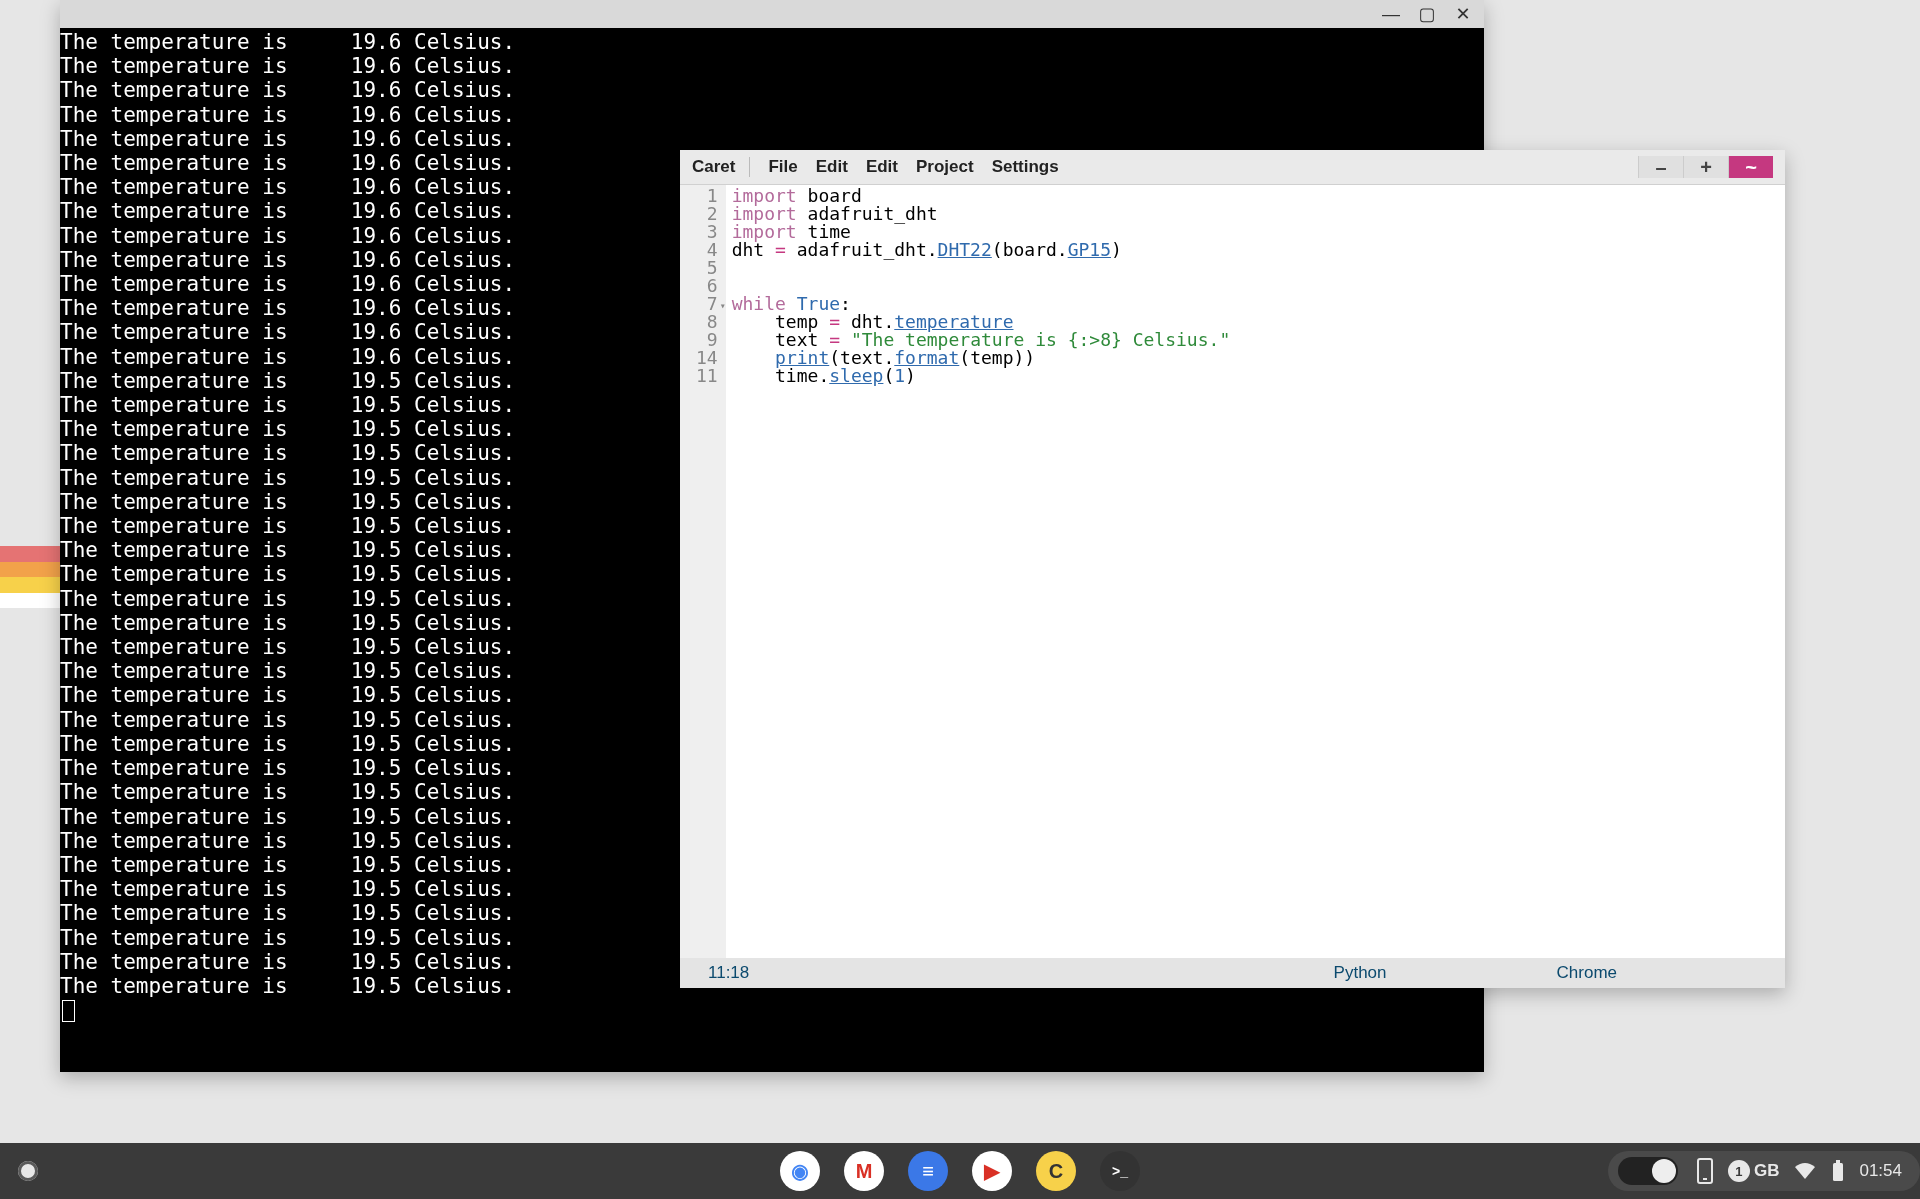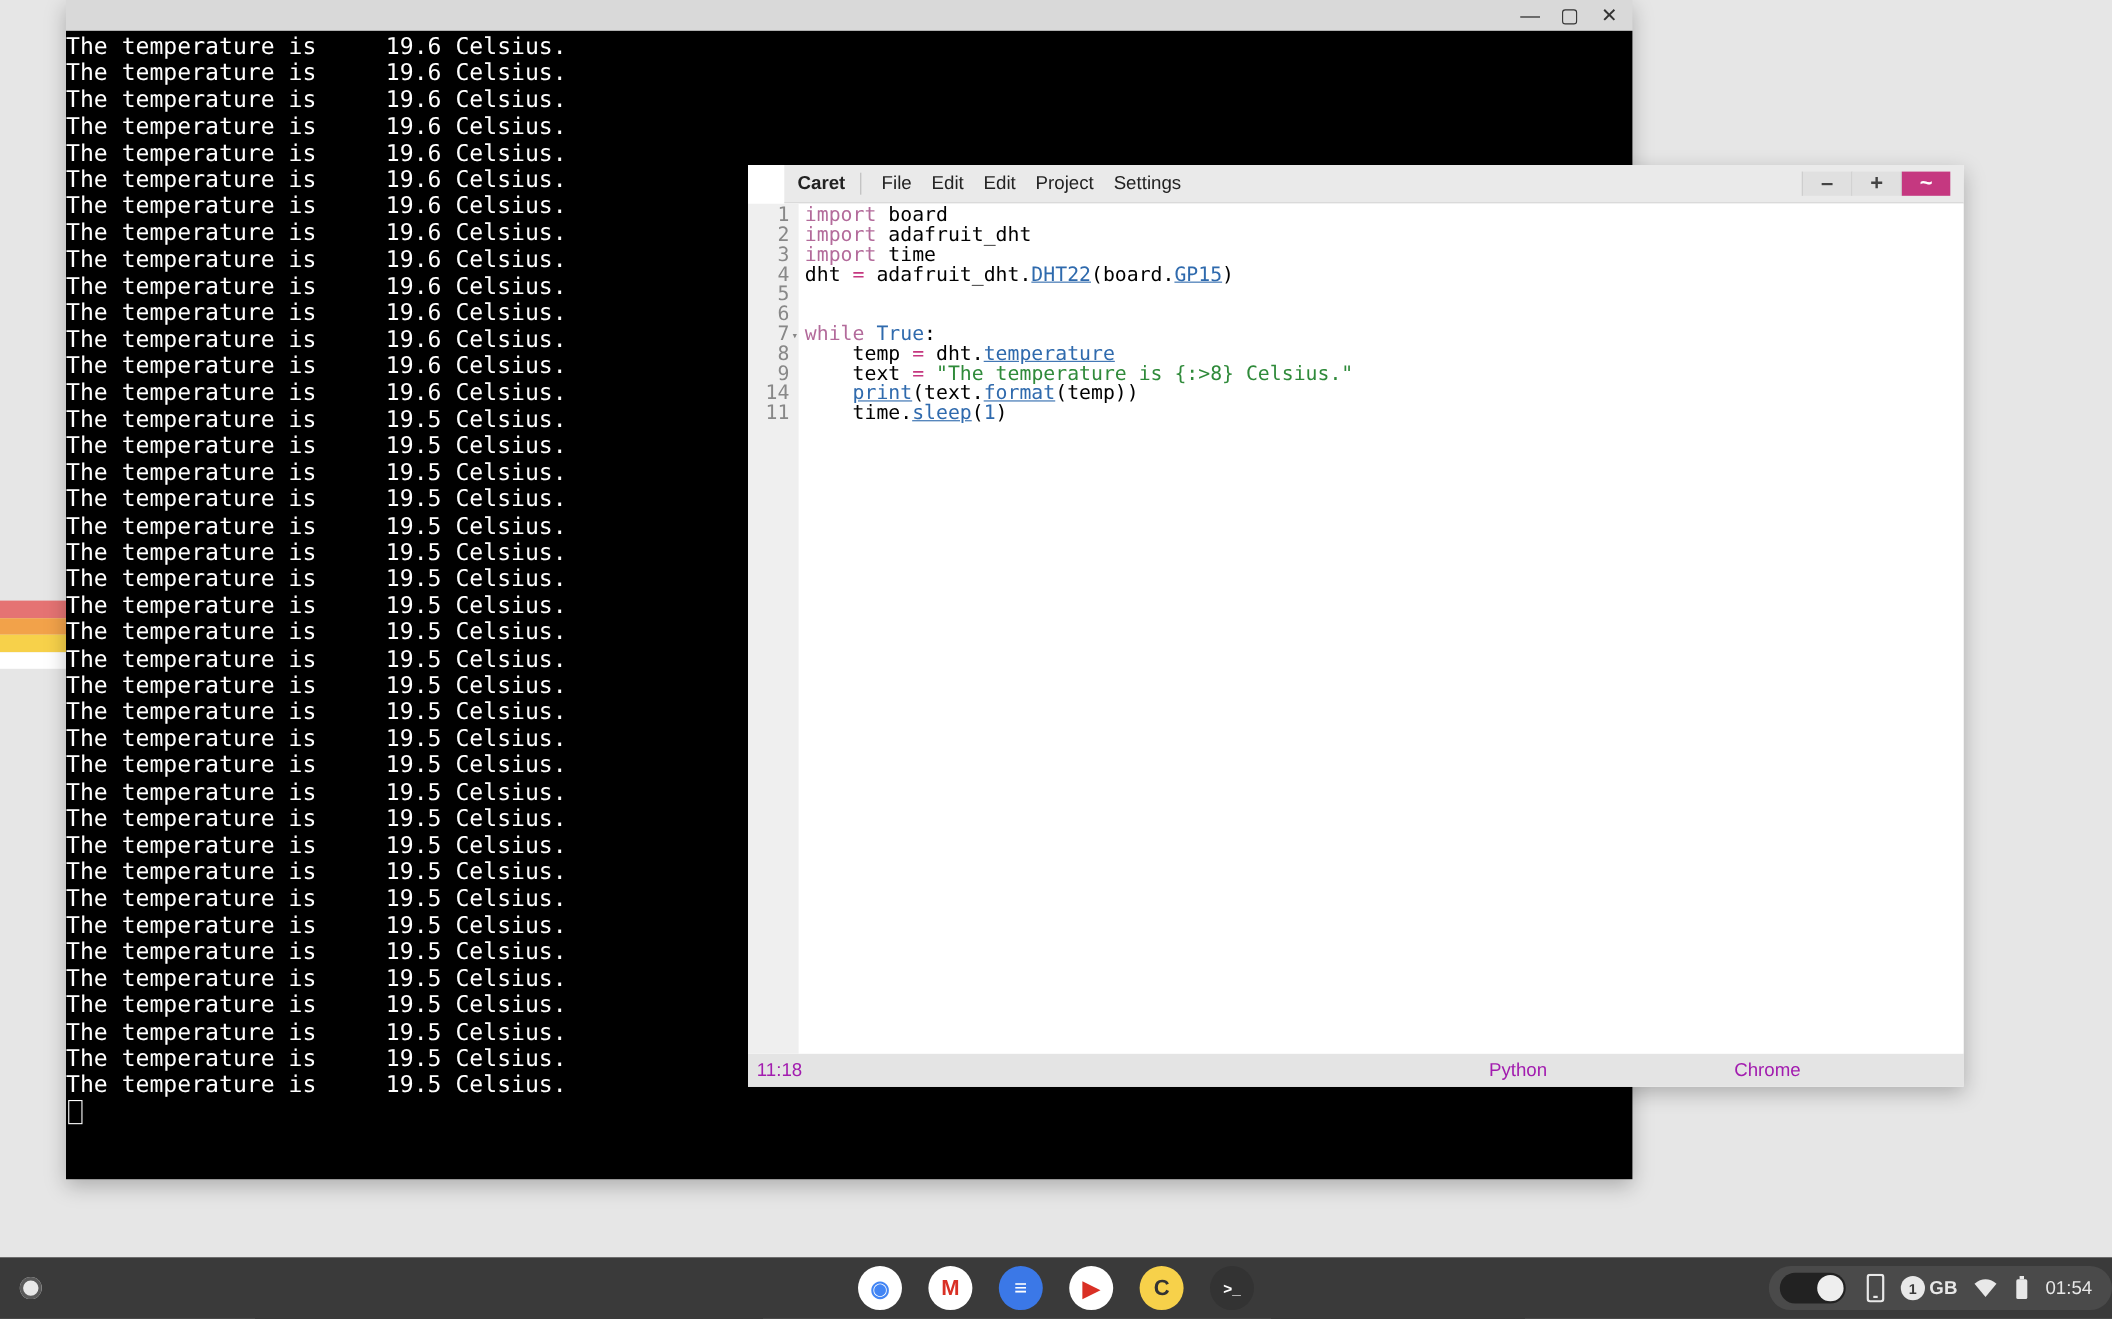--- a/index.html
+++ b/index.html
@@ -85,21 +85,20 @@
   #editor-toolbar {
     height:34px;
     background: var(--editor-toolbar-bg);
     display:flex;
     align-items:center;
     padding:0 12px;
     gap:18px;
     font-size:17px;
     color:#222;
     border-bottom:1px solid #d0d0d0;
-    margin-left:33px;
   }
   #editor-toolbar .app-name { font-weight:bold; padding-right:14px; border-right:1px solid #bbb; }
   #editor-toolbar .spacer { flex:1; }
   .tb-iconbtn {
     width:44px; height:22px;
     display:flex; align-items:center; justify-content:center;
     background:#e0e0e0; color:#444;
     font-size:20px; font-weight:bold;
     border-right:1px solid #ccc;
   }
@@ -157,23 +156,23 @@
   .num { color: var(--num); }
   .op { color: var(--op); }
   .fn { color: var(--builtin-blue); text-decoration: underline; }
   .builtin { color: var(--builtin-blue); }
 
   #editor-status {
     height:30px;
     background: var(--editor-status-bg);
     display:flex;
     align-items:center;
-    padding:0 8px;
+    padding:0 28px;
     font-size:17px;
-    color:#a21caf;
+    color:#0c4a6e;
     gap:30px;
   }
   #editor-status .grow { flex:1; }
 
   
   .side-tab {
     position:absolute;
     left:0; top:546px;
     width:60px; height:62px;
     display:flex; flex-direction:column;
@@ -223,21 +222,21 @@
   }
   #shelf .tog {
     width:60px;height:28px;border-radius:14px;background:#222;position:relative;margin-right:4px;
   }
   #shelf .tog::after{content:"";position:absolute;right:2px;top:2px;width:24px;height:24px;border-radius:50%;background:#eee;}
   #shelf .pill {
     display:flex;align-items:center;gap:4px;font-weight:bold;
   }
   #shelf .pill .c1{display:inline-flex;align-items:center;justify-content:center;width:22px;height:22px;border-radius:50%;background:#e8e8e8;color:#3a3a3a;font-size:13px;}
   svg{display:block;}
-  .menu-item{cursor:pointer;}
+  .menu-item{cursor:pointer;font-weight:bold;}
 </style>
 </head>
 <body>
 
 <div class="side-tab">
   <div class="st1"></div>
     <div class="st2"></div>
     <div class="st3"></div>
     <div class="st4"></div>
 </div>

